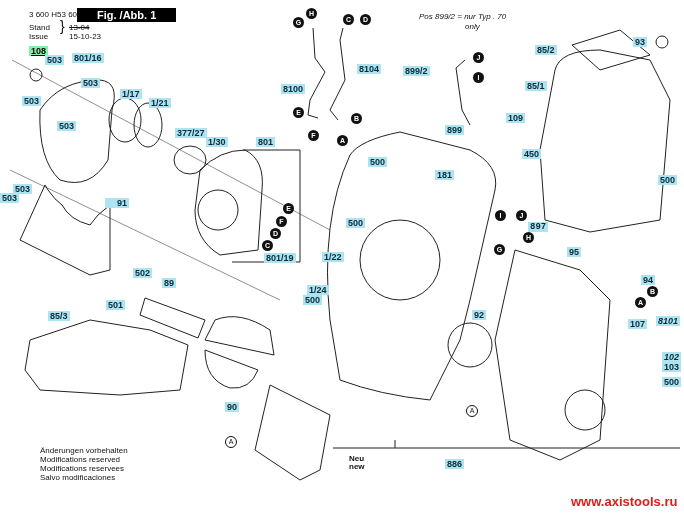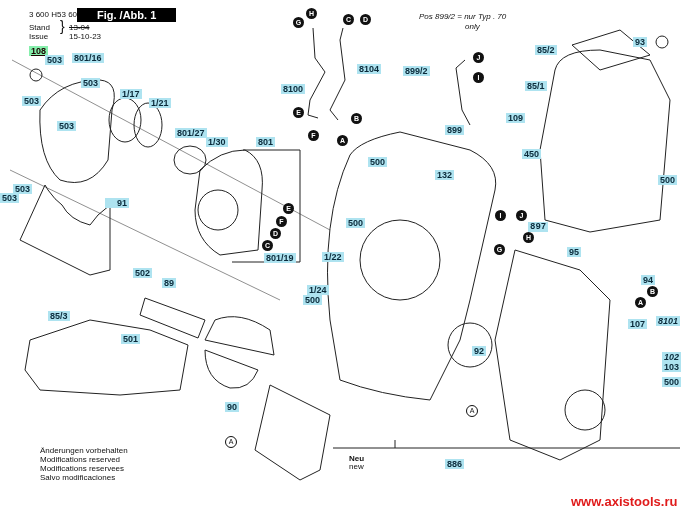--- a/index.html
+++ b/index.html
@@ -83,52 +83,52 @@
 <div class="lbl red" style="left:29px;top:46px;">108</div>
 <div class="lbl" style="left:45px;top:55px;">503</div>
 <div class="lbl" style="left:72px;top:53px;">801/16</div>
 <div class="lbl" style="left:81px;top:78px;">503</div>
 <div class="lbl" style="left:22px;top:96px;">503</div>
 <div class="lbl" style="left:57px;top:121px;">503</div>
 <div class="lbl" style="left:13px;top:184px;">503</div>
 <div class="lbl" style="left:0px;top:193px;">503</div>
 <div class="lbl" style="left:120px;top:89px;">1/17</div>
 <div class="lbl" style="left:149px;top:98px;">1/21</div>
-<div class="lbl" style="left:175px;top:128px;">801/27</div>
+<div class="lbl" style="left:175px;top:128px;">377/27</div>
 <div class="lbl" style="left:206px;top:137px;">1/30</div>
 <div class="lbl" style="left:256px;top:137px;">801</div>
 <div class="lbl" style="left:264px;top:253px;">801/19</div>
 <div class="lbl" style="left:105px;top:198px;padding-left:12px;">91</div>
 <div class="lbl" style="left:133px;top:268px;">502</div>
 <div class="lbl" style="left:162px;top:278px;">89</div>
-<div class="lbl" style="left:121px;top:300px;margin-top:34px;">501</div>
+<div class="lbl" style="left:106px;top:300px;">501</div>
 <div class="lbl" style="left:48px;top:311px;">85/3</div>
 <div class="lbl" style="left:225px;top:402px;">90</div>
 <div class="lbl" style="left:281px;top:84px;">8100</div>
 <div class="lbl" style="left:357px;top:64px;">8104</div>
 <div class="lbl" style="left:403px;top:66px;">899/2</div>
 <div class="lbl" style="left:445px;top:125px;">899</div>
 <div class="lbl" style="left:506px;top:113px;">109</div>
 <div class="lbl" style="left:522px;top:149px;">450</div>
 <div class="lbl" style="left:535px;top:45px;">85/2</div>
 <div class="lbl" style="left:525px;top:81px;">85/1</div>
 <div class="lbl" style="left:633px;top:37px;">93</div>
 <div class="lbl" style="left:658px;top:175px;">500</div>
 <div class="lbl" style="left:368px;top:157px;">500</div>
-<div class="lbl" style="left:435px;top:170px;">132</div>
+<div class="lbl" style="left:435px;top:170px;">181</div>
 <div class="lbl" style="left:346px;top:218px;">500</div>
 <div class="lbl" style="left:322px;top:252px;">1/22</div>
 <div class="lbl" style="left:307px;top:285px;">1/24</div>
 <div class="lbl" style="left:303px;top:295px;">500</div>
 <div class="lbl" style="left:528px;top:222px;font-family:Liberation Mono, monospace;">897</div>
 <div class="lbl" style="left:567px;top:247px;">95</div>
 <div class="lbl" style="left:641px;top:275px;">94</div>
 <div class="lbl" style="left:656px;top:316px;font-style:italic;">8101</div>
 <div class="lbl" style="left:628px;top:319px;">107</div>
-<div class="lbl" style="left:472px;top:310px;margin-top:36px;">92</div>
+<div class="lbl" style="left:472px;top:310px;">92</div>
 <div class="lbl" style="left:662px;top:352px;font-style:italic;">102</div>
 <div class="lbl" style="left:662px;top:362px;">103</div>
 <div class="lbl" style="left:662px;top:377px;">500</div>
 <div class="lbl" style="left:445px;top:459px;">886</div>
 
 <div class="ref" style="left:306px;top:8px;">H</div>
 <div class="ref" style="left:293px;top:17px;">G</div>
 <div class="ref" style="left:343px;top:14px;">C</div>
 <div class="ref" style="left:360px;top:14px;">D</div>
 <div class="ref" style="left:293px;top:107px;">E</div>
@@ -145,21 +145,21 @@
 <div class="ref" style="left:516px;top:210px;">J</div>
 <div class="ref" style="left:494px;top:244px;">G</div>
 <div class="ref" style="left:523px;top:232px;">H</div>
 <div class="ref" style="left:647px;top:286px;">B</div>
 <div class="ref" style="left:635px;top:297px;">A</div>
 
 <div class="ref open" style="left:225px;top:436px;">A</div>
 <div class="ref open" style="left:466px;top:405px;">A</div>
 
 <div class="abs note" style="left:329px;top:454px;font-weight:bold;">Neu</div>
-<div class="abs note" style="left:329px;top:462px;font-weight:normal;">new</div>
+<div class="abs note" style="left:329px;top:462px;font-weight:bold;">new</div>
 
 <div class="abs" style="left:20px;top:446px;">
   <div class="note">Änderungen vorbehalten</div>
   <div class="note">Modifications reserved</div>
   <div class="note">Modifications reservees</div>
   <div class="note">Salvo modificaciones</div>
 </div>
 
 <div class="abs url" style="left:551px;top:494px;">www.axistools.ru</div>
 

